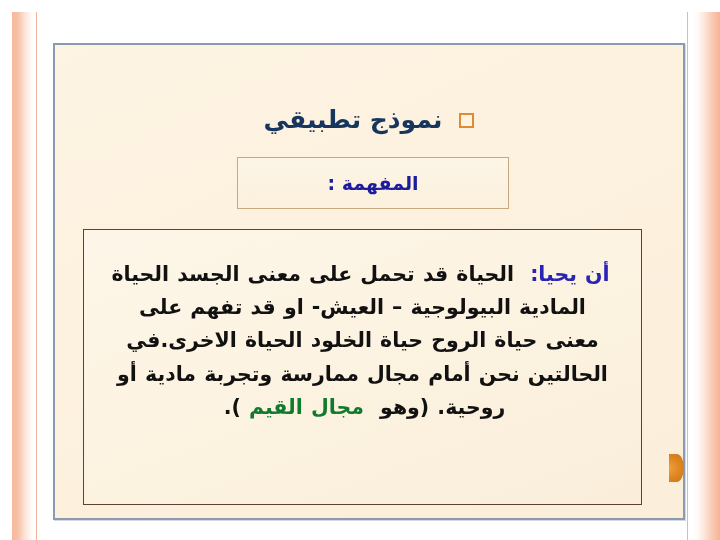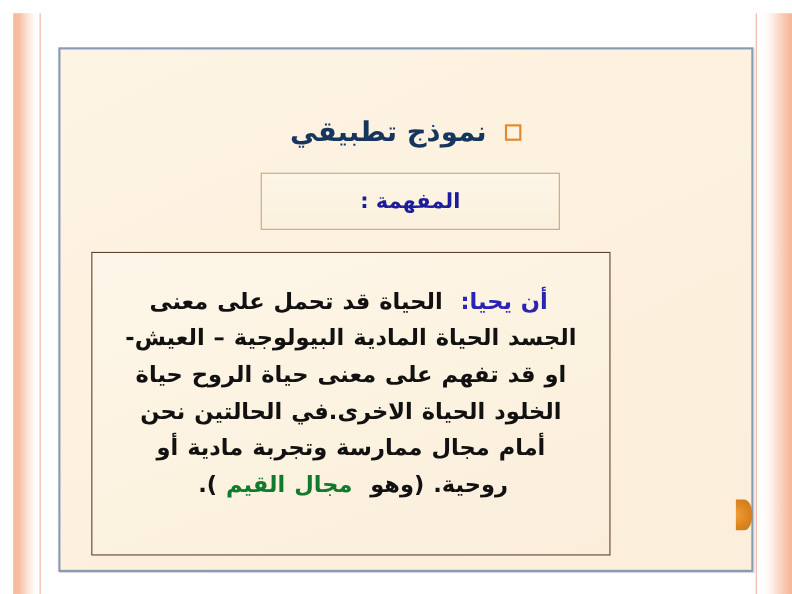--- a/index.html
+++ b/index.html
@@ -107,21 +107,21 @@
     color: #1d1d9c;
     direction: rtl;
     white-space: nowrap;
   }
 
   
   .body-box {
     position: absolute;
     top: 180px;
     left: 24px;
-    width: 472px;
+    width: 559px;
     height: 276px;
     border: 1px solid #5a4430;
     background: linear-gradient(160deg, #fdf6e8 0%, #fcf2e0 55%, #faeedb 100%);
     padding: 24px 22px 18px 22px;
   }
   .body-text {
     font-family: "DejaVu Sans", sans-serif;
     direction: rtl;
     text-align: center;
     font-size: 20.5px;

